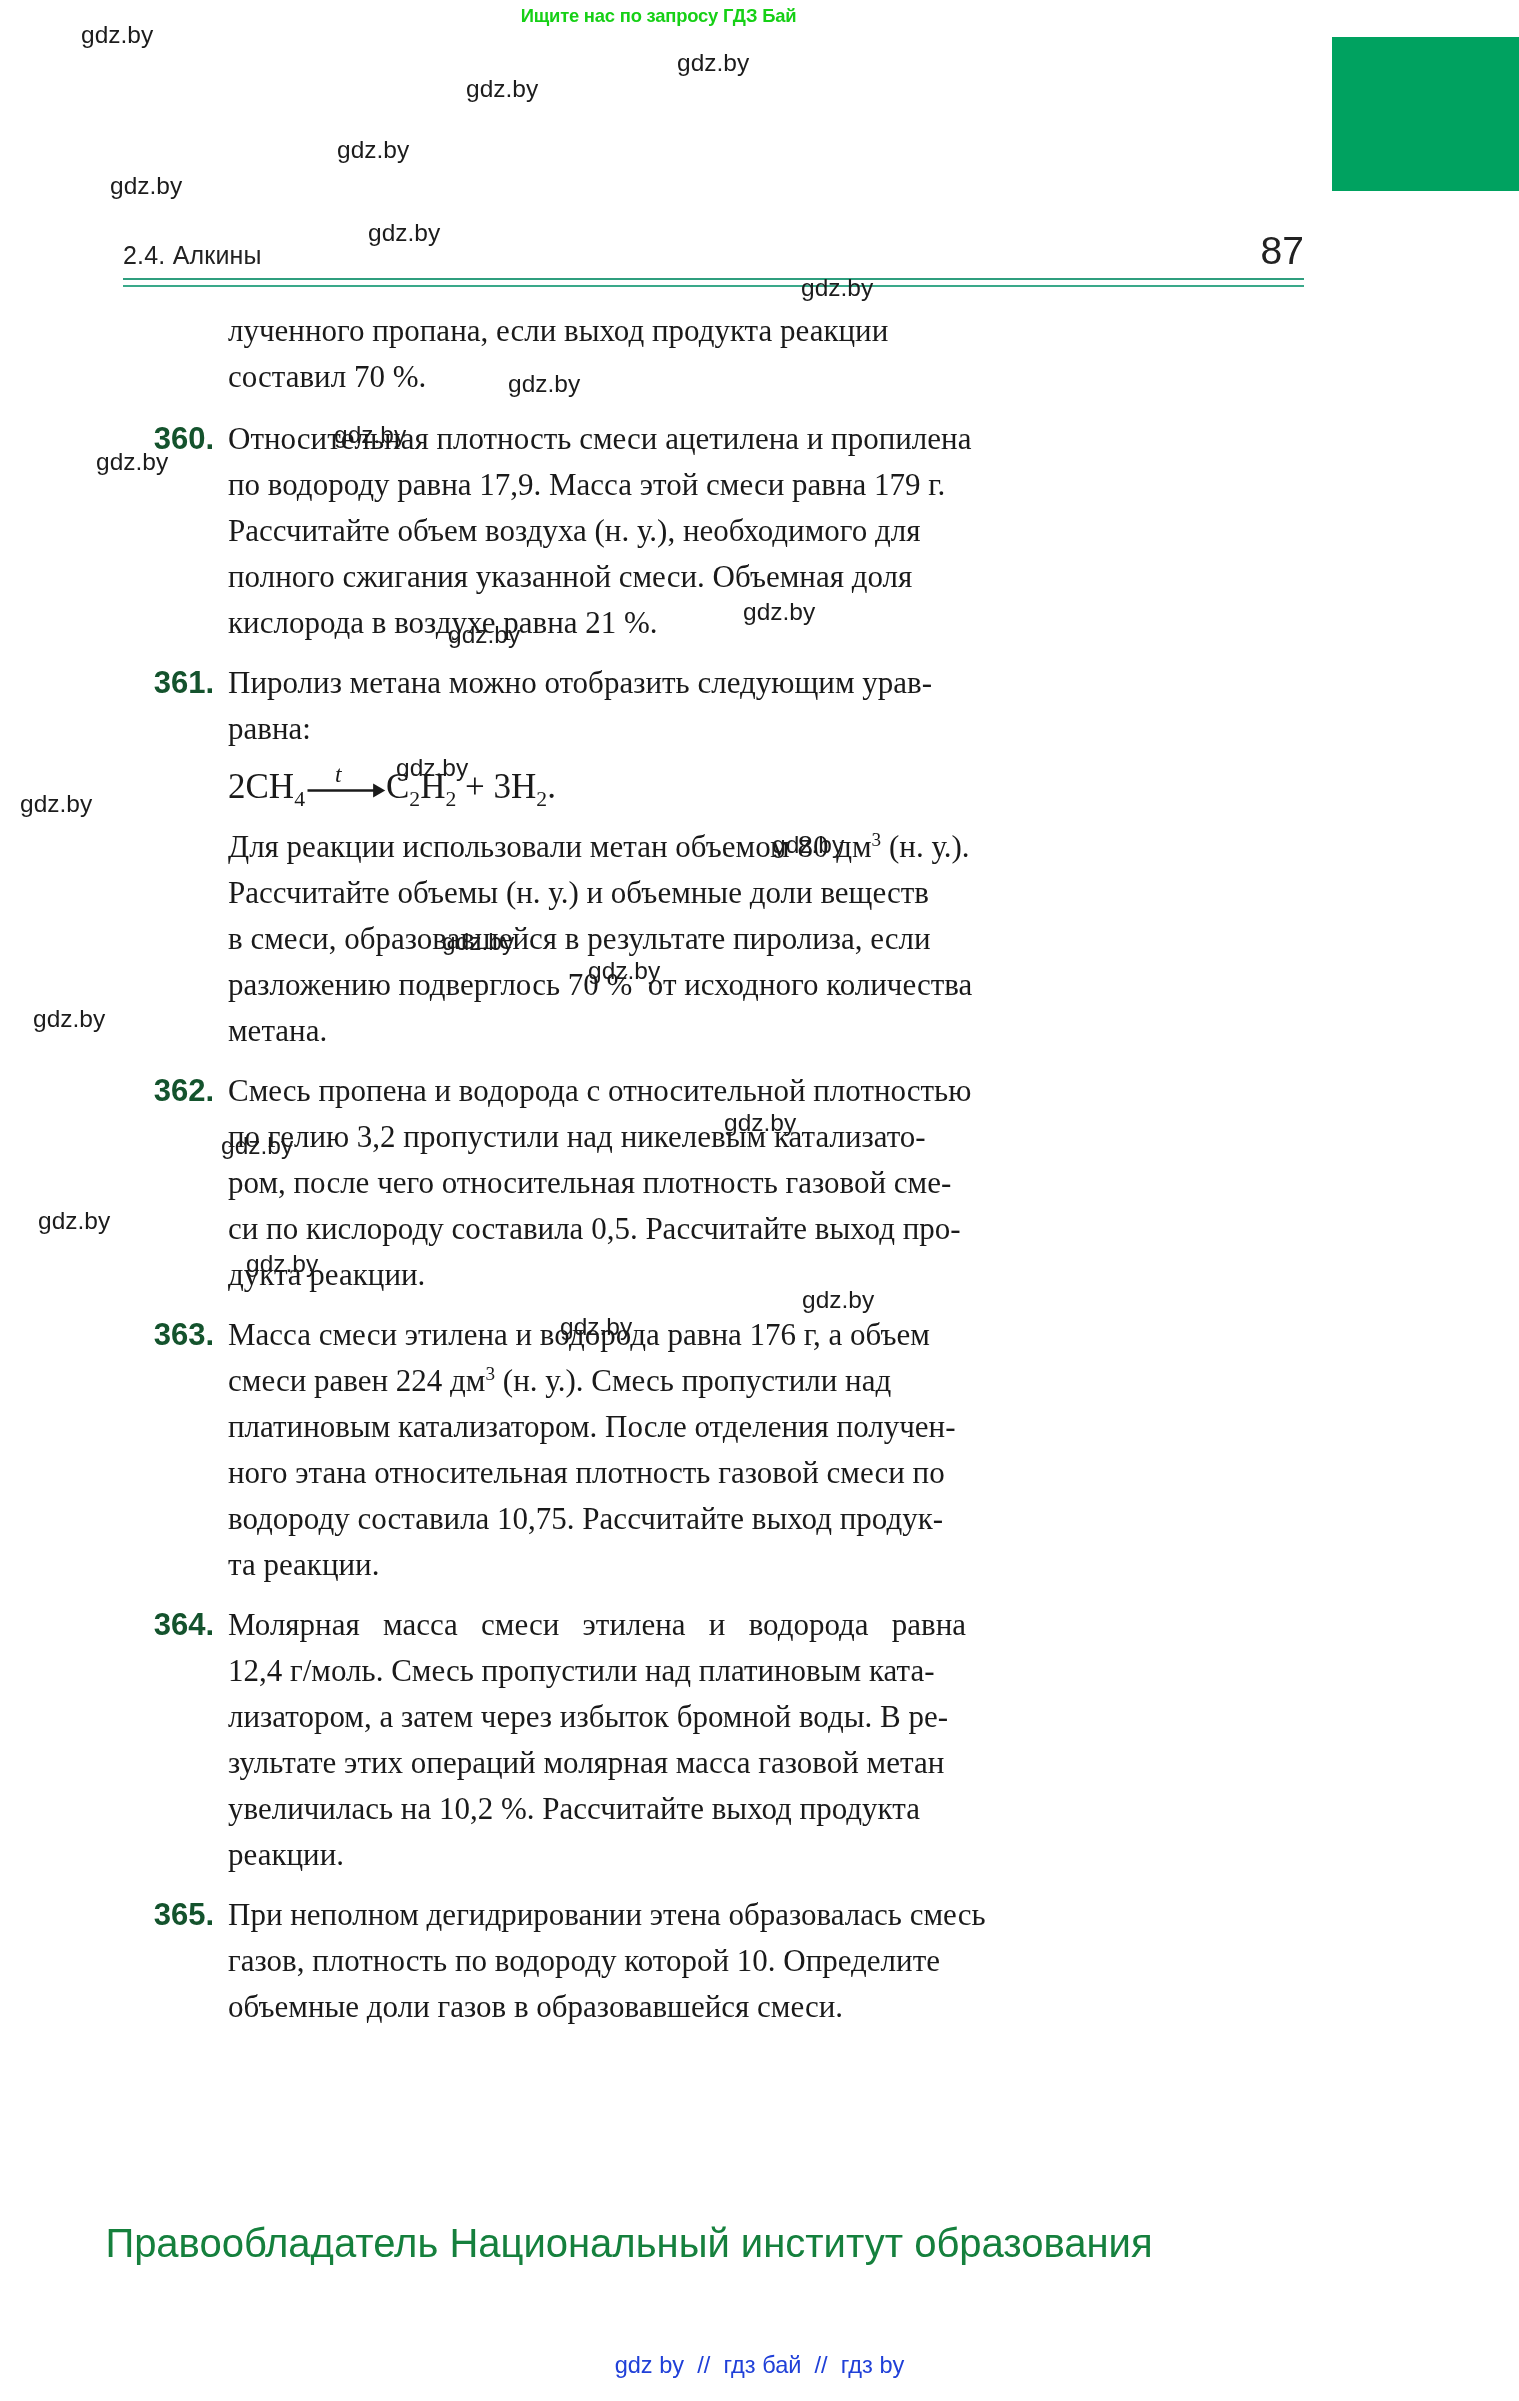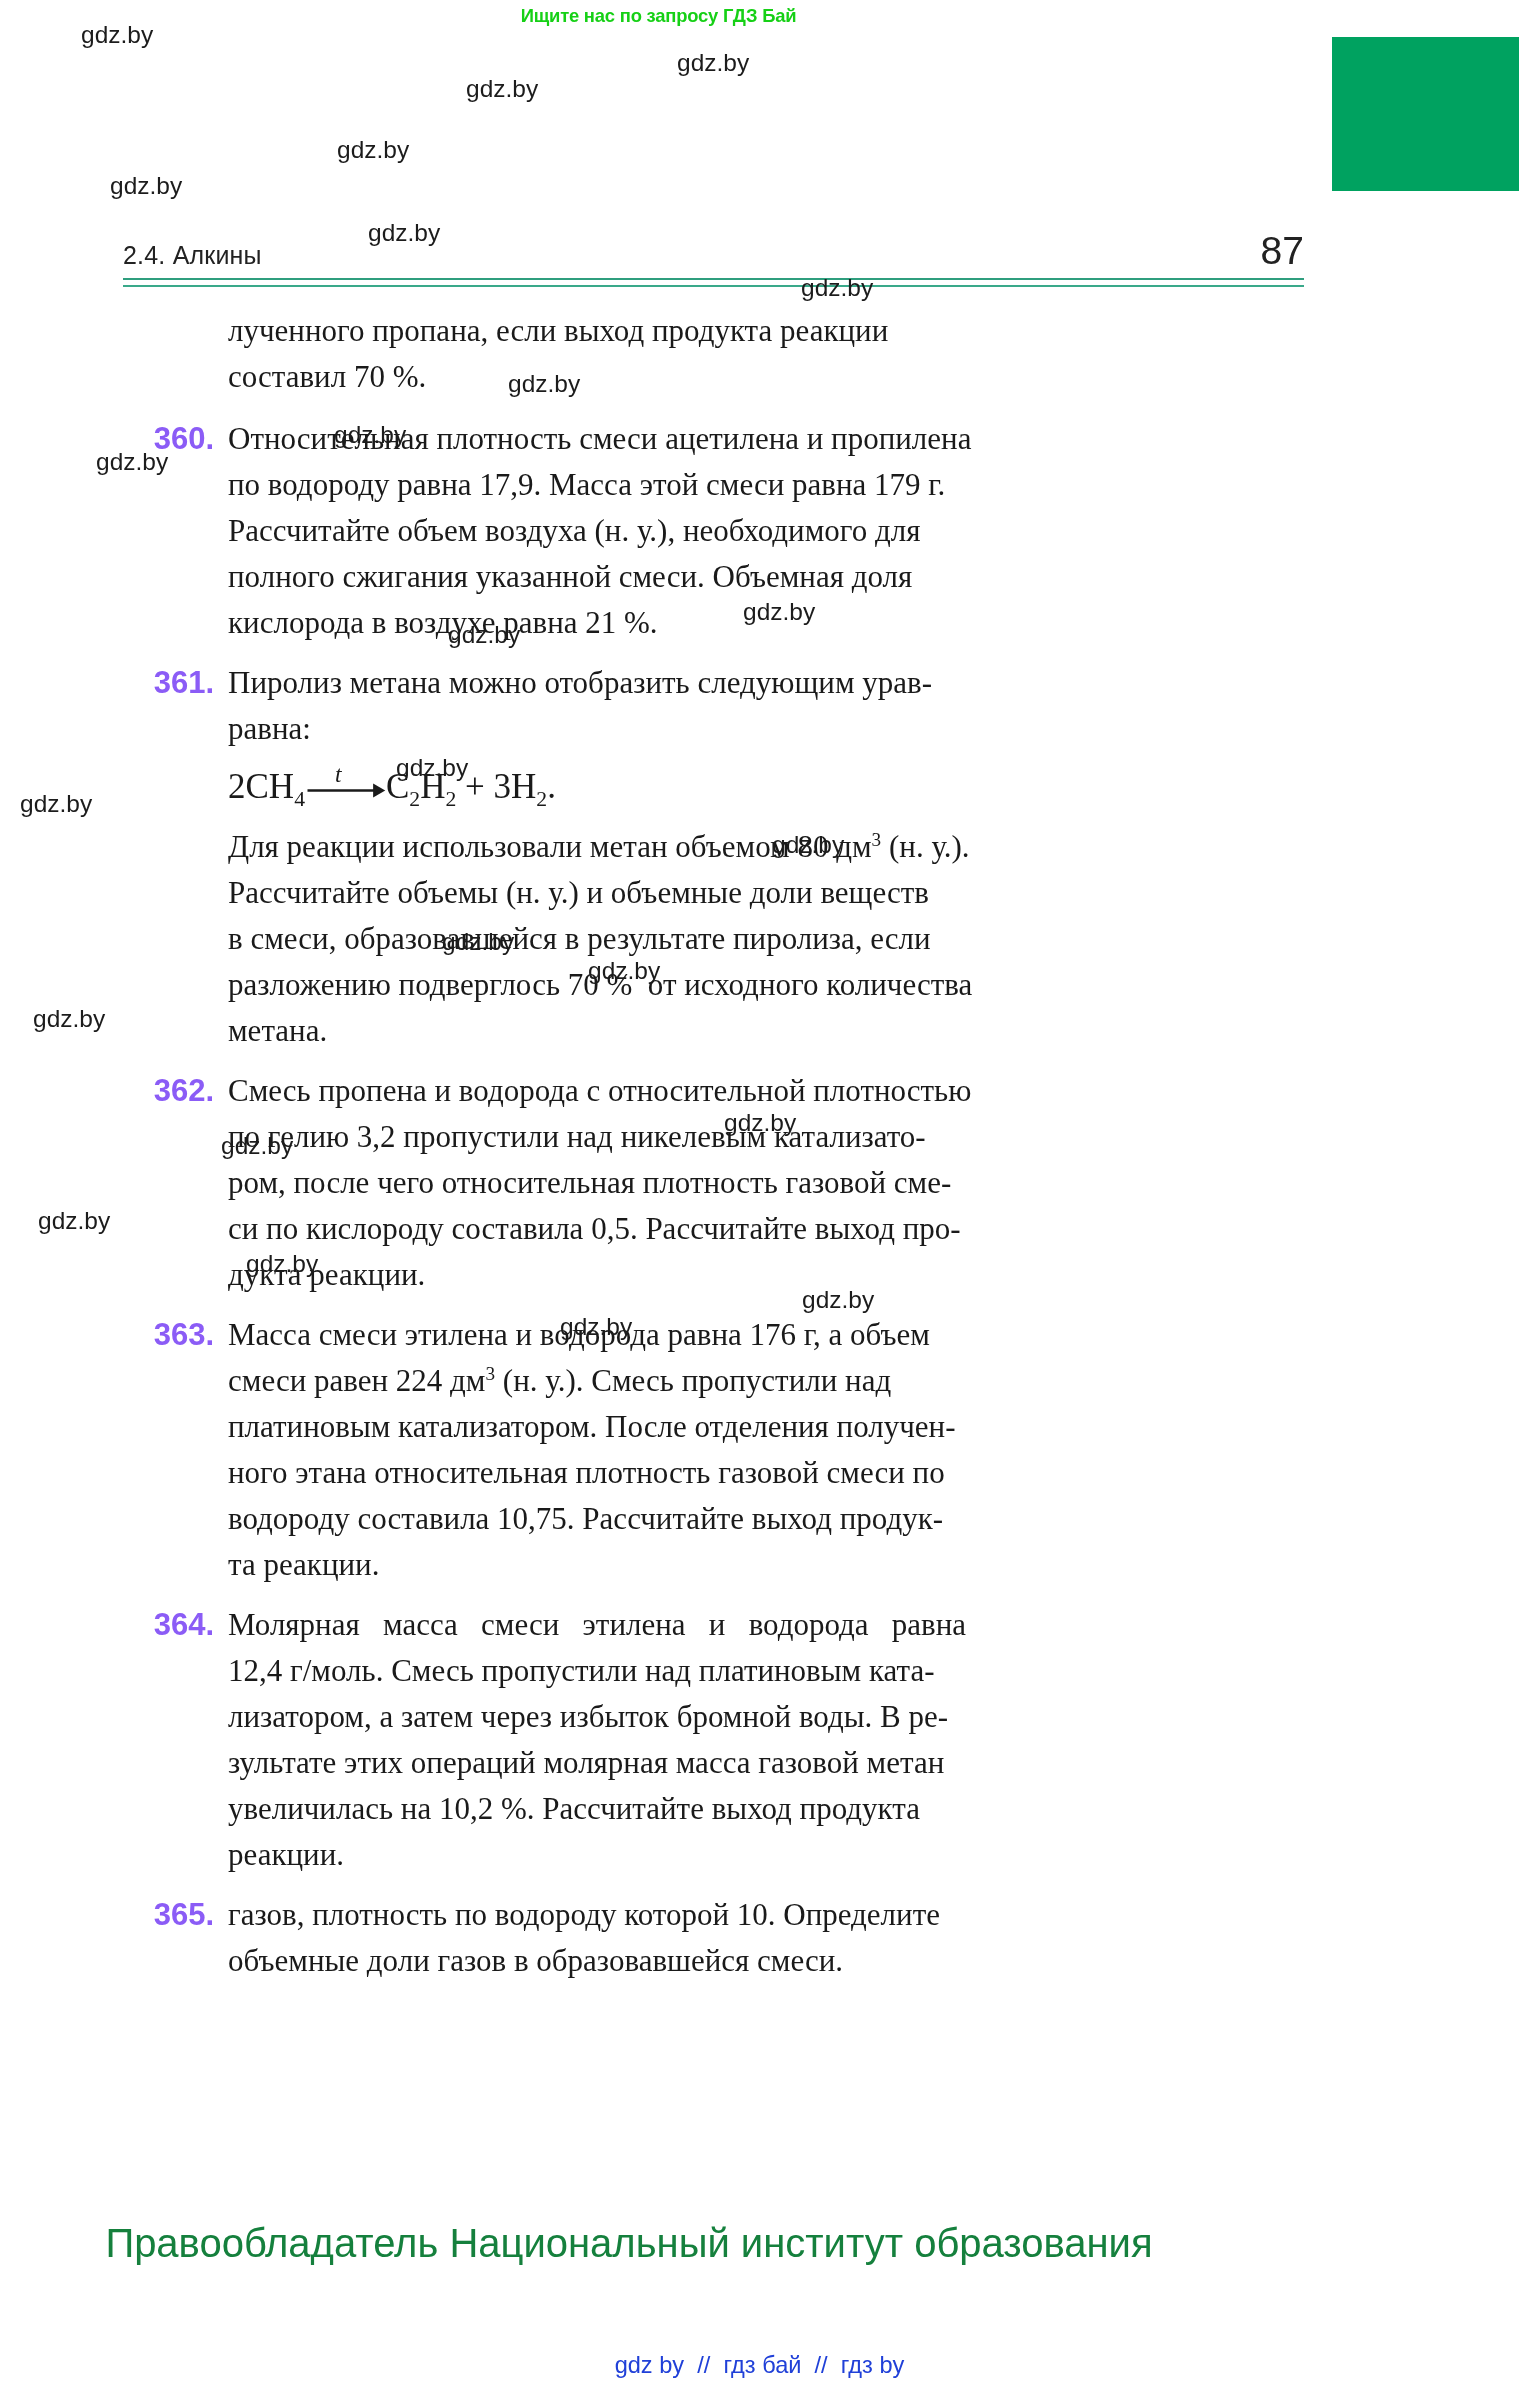--- a/index.html
+++ b/index.html
@@ -104,21 +104,21 @@
   }
   .task-number {
     position: absolute;
     left: 0;
     top: 0;
     width: 91px;
     text-align: right;
     font-family: "Liberation Sans", sans-serif;
     font-weight: bold;
     font-size: 31px;
-    color: #8b5cf6;
+    color: #14532d;
     line-height: 46px;
   }
   .task-body {
     margin-left: 105px;
   }
   .task-line {
     font-size: 31px;
     line-height: 46px;
     white-space: pre;
   }
@@ -282,20 +282,21 @@
       <div class="task-line">лизатором, а затем через избыток бромной воды. В ре-</div>
       <div class="task-line">зультате этих операций молярная масса газовой метан</div>
       <div class="task-line">увеличилась на 10,2 %. Рассчитайте выход продукта</div>
       <div class="task-line">реакции.</div>
     </div>
   </div>
 
   <div class="task">
     <div class="task-number">365.</div>
     <div class="task-body">
+      <div class="task-line">При неполном дегидрировании этена образовалась смесь</div>
       <div class="task-line">газов, плотность по водороду которой 10. Определите</div>
       <div class="task-line">объемные доли газов в образовавшейся смеси.</div>
     </div>
   </div>
 
 </div>
 
 <div class="copyright">Правообладатель Национальный институт образования</div>
 
 <div class="footer">gdz by  //  гдз бай  //  гдз by</div>

